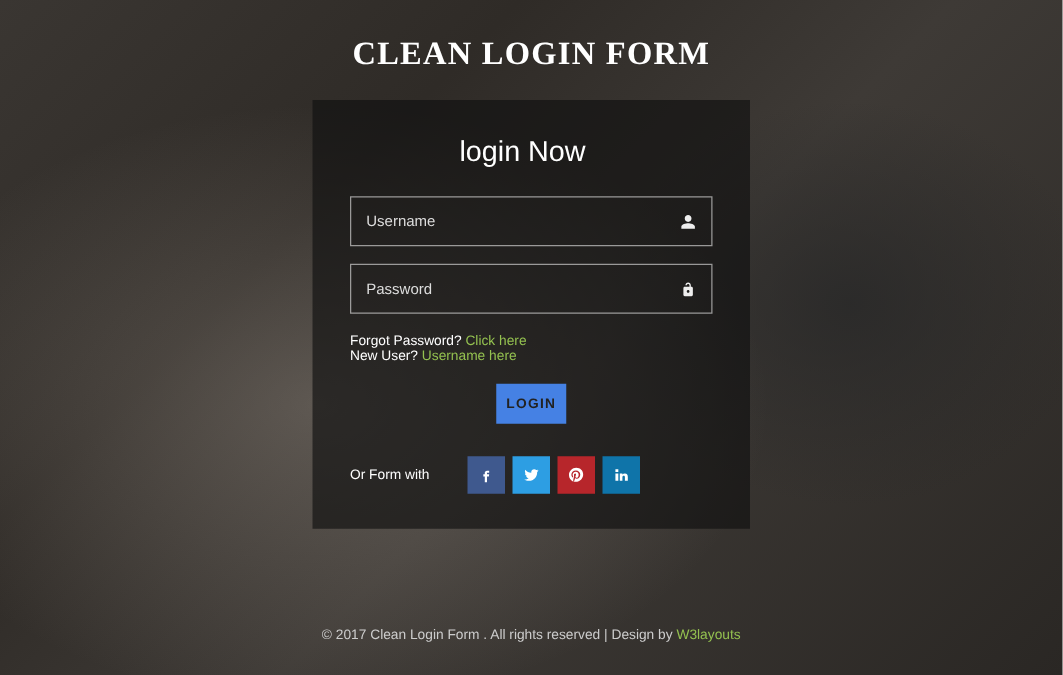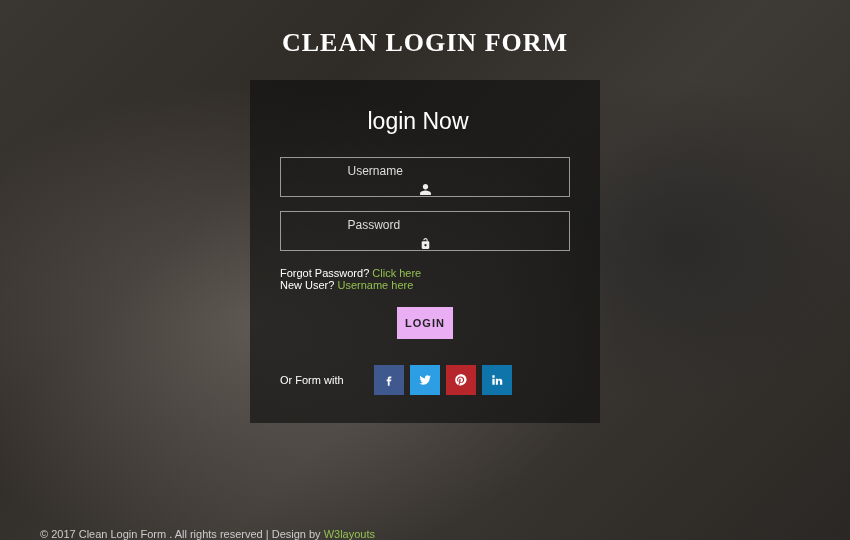--- a/index.html
+++ b/index.html
@@ -32,56 +32,55 @@
 }
 .panel h2{
   color:#fff;font-weight:400;font-size:23px;margin:6px 14px 22px 0;
 }
 .field{
   width:100%;height:40px;
   border:1px solid rgba(255,255,255,0.55);
   display:flex;align-items:center;
   padding:0 12px;
   margin-bottom:14px;
-  flex-direction:column;
 }
 .field input{
   flex:1;background:transparent;border:none;outline:none;
   color:#fff;font-size:12px;
 }
 .field input::placeholder{color:#ddd;}
 .field .icon{color:#eee;font-size:13px;}
 .links-row{
   width:100%;display:flex;justify-content:space-between;
   font-size:11px;color:#fff;margin:2px 0 16px 0;flex-direction:column;
 }
 .links-row a{color:#8fc43f;text-decoration:none;}
 .login-btn{
-  background:#f0abfc;color:#222;border:none;
+  background:#3b82f6;color:#222;border:none;
   padding:10px 8px;font-size:11px;font-weight:bold;
   letter-spacing:1px;cursor:pointer;
 }
 .social-row{
   width:100%;display:flex;align-items:center;
   margin-top:26px;gap:30px;
 }
 .social-label{color:#fff;font-size:11px;}
 .social-icons{display:flex;gap:6px;}
 .sbtn{
   width:30px;height:30px;display:flex;align-items:center;justify-content:center;
   color:#fff;font-size:14px;font-weight:bold;cursor:pointer;
   font-family:Arial,sans-serif;
 }
 .fb{background:#3b5998;}
 .tw{background:#1da1f2;}
 .pn{background:#cb2027;}
 .ln{background:#0077b5;}
 .footer{
-  position:absolute;bottom:0;left:0;right:0;
-  color:#ccc;font-size:11px;margin-left:40px;
+  position:absolute;bottom:26px;left:0;right:0;
+  text-align:center;color:#ccc;font-size:11px;
 }
 .footer a{color:#8fc43f;text-decoration:none;}
 svg.icon{width:13px;height:13px;fill:#eee;flex-shrink:0;}
 svg.sicon{width:14px;height:14px;fill:#fff;}
 </style>
 </head>
 <body>
 
 <h1 class="title">CLEAN LOGIN FORM</h1>
 

